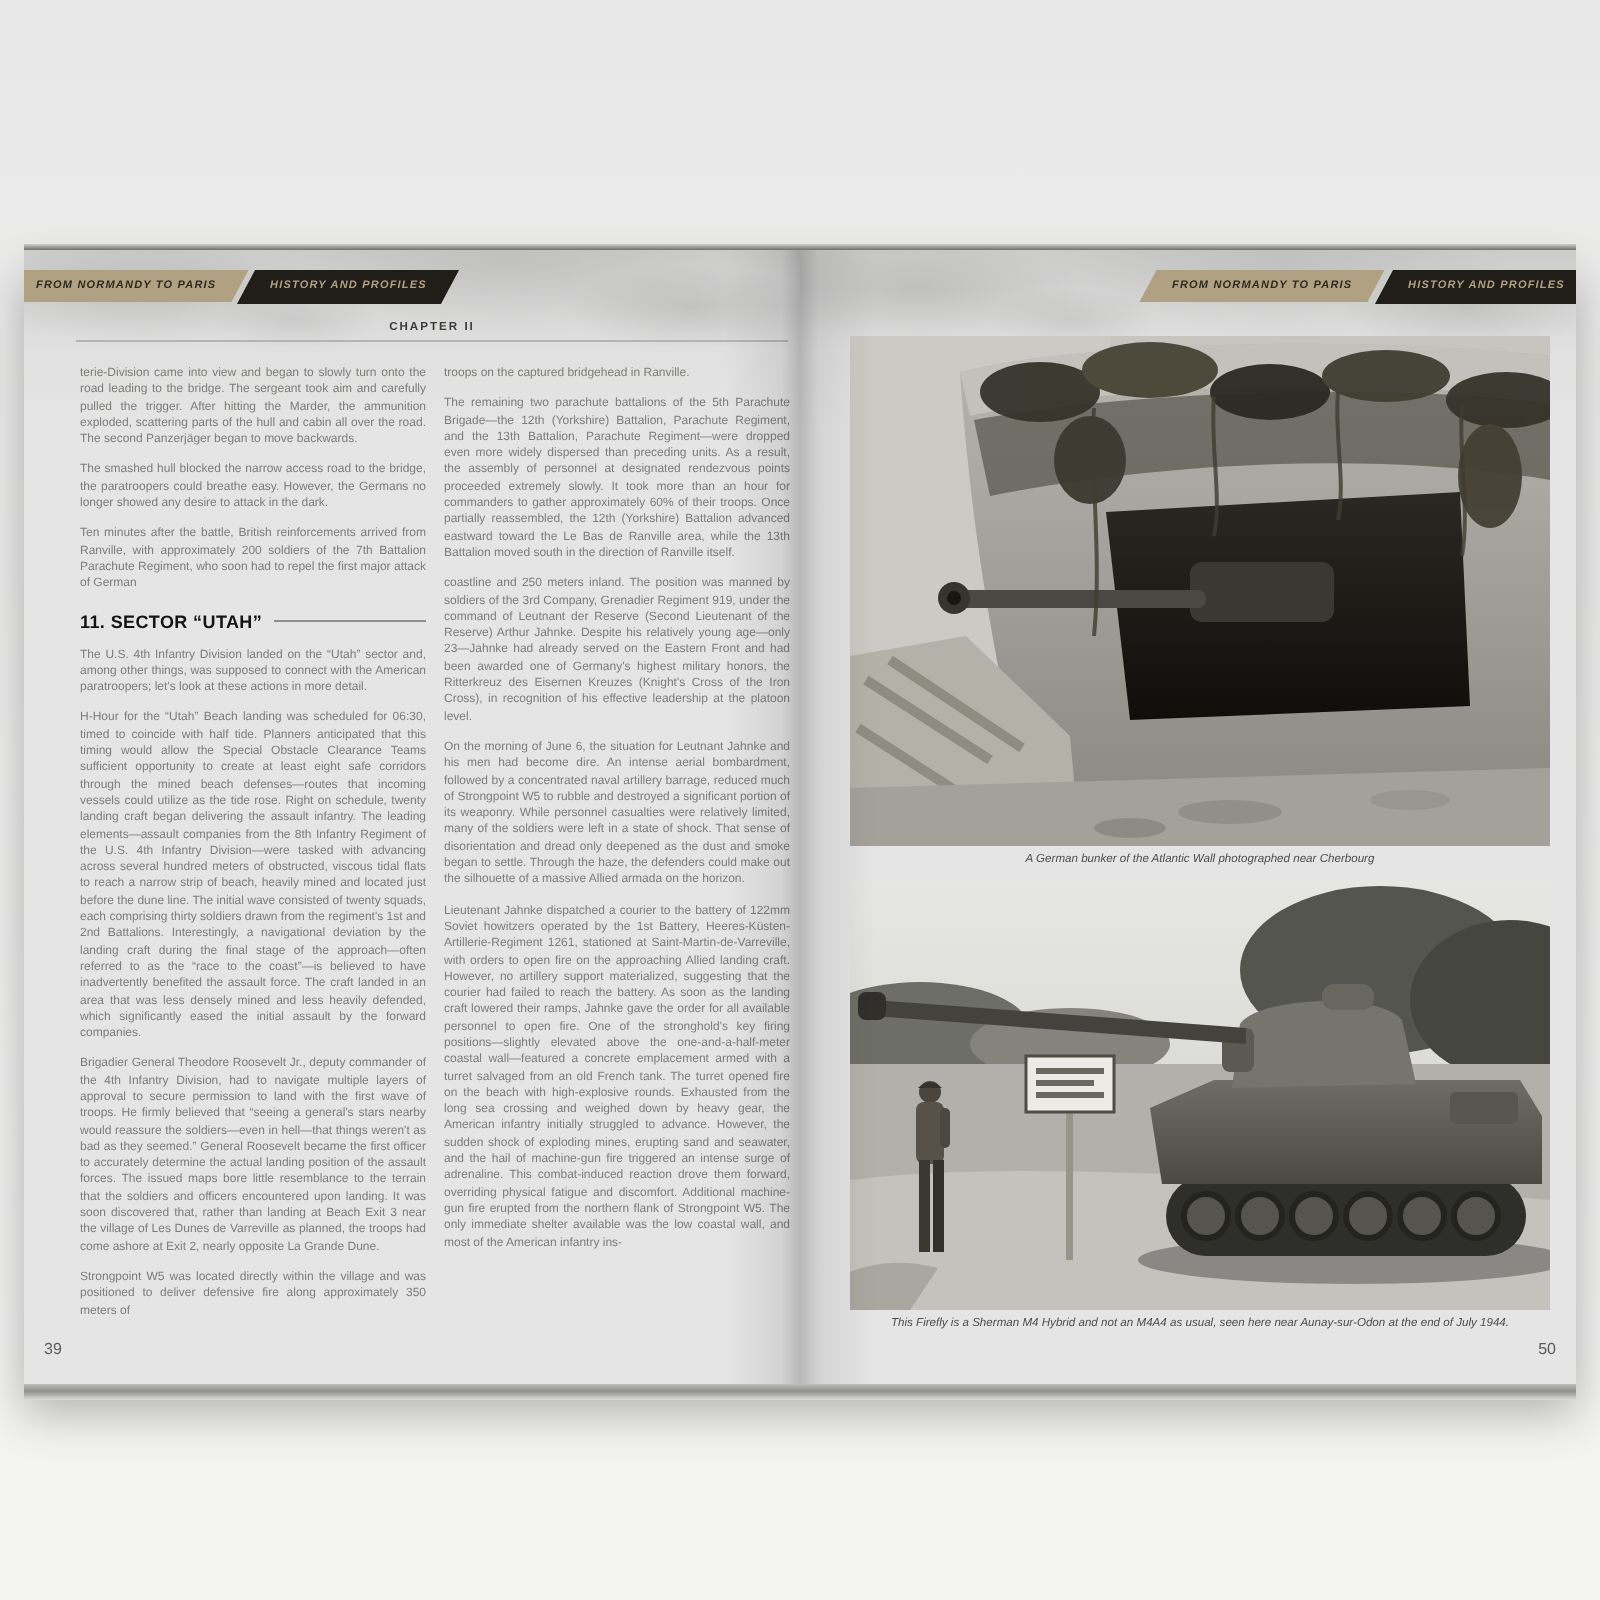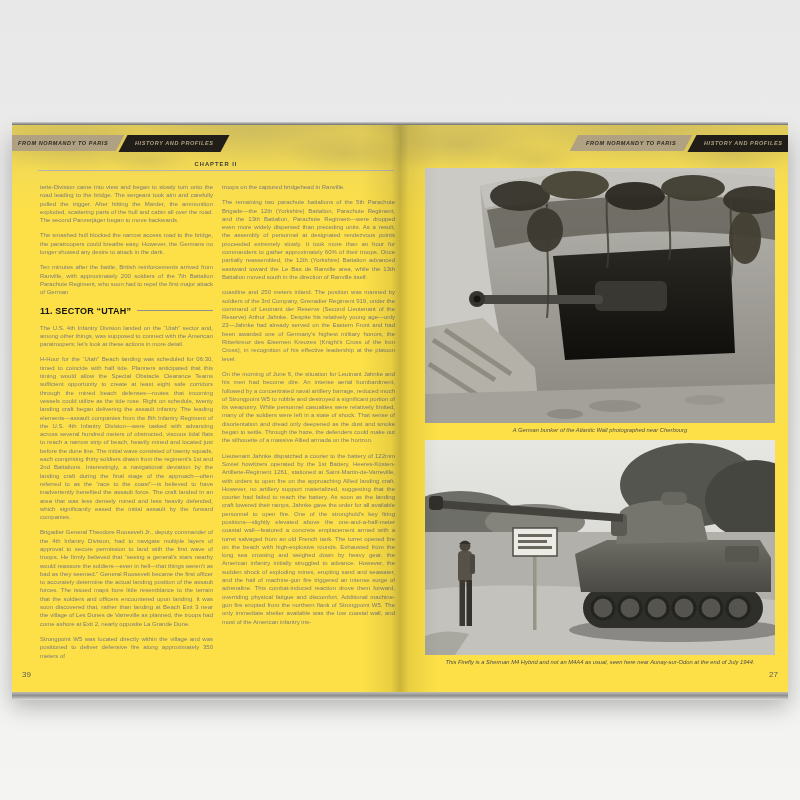--- a/index.html
+++ b/index.html
@@ -15,21 +15,21 @@
     background:#fbfbf9;
   }
   .spread::before{ 
     content:"";position:absolute;left:0;right:0;top:-3px;height:3px;
     background:linear-gradient(to bottom,#cfcfcd,#6f6f6d);z-index:6;
   }
   .spread::after{ 
     content:"";position:absolute;left:0;right:0;bottom:-8px;height:8px;
     background:linear-gradient(to bottom,#bdbdbb,#8f8f8d 45%,#dededc);z-index:6;
   }
-  .page{position:relative;width:388px;height:567px;background:#fde047;overflow:hidden;}
+  .page{position:relative;width:388px;height:567px;background:#e5e5e5;overflow:hidden;}
   .page::before{ 
     content:"";position:absolute;left:0;right:0;top:0;height:90px;pointer-events:none;z-index:0;
     background:
       radial-gradient(ellipse 120px 38px at 15% 22%, rgba(110,110,108,.20), transparent 70%),
       radial-gradient(ellipse 170px 48px at 62% 8%, rgba(120,120,118,.16), transparent 70%),
       radial-gradient(ellipse 90px 30px at 86% 32%, rgba(100,100,98,.18), transparent 70%),
       radial-gradient(ellipse 60px 22px at 35% 38%, rgba(105,105,103,.14), transparent 70%),
       linear-gradient(to bottom, rgba(140,140,138,.28), rgba(180,180,178,.10) 55%, rgba(255,255,255,0));
   }
   .gutter{
@@ -224,15 +224,15 @@
         <path d="M34,104 Q40,98 46,104 Z" fill="#353128"></path>
         <rect x="33" y="111" width="14" height="31" rx="4" fill="#56524a"></rect>
         <rect x="34.5" y="140" width="5.5" height="46" fill="#3b3832"></rect>
         <rect x="41.5" y="140" width="5.5" height="46" fill="#34312b"></rect>
         <rect x="45" y="114" width="5" height="20" rx="2.5" fill="#4c483f"></rect>
         <path d="M0,196 Q20,188 44,194 L30,215 L0,215 Z" fill="#a8a7a0"></path>
       </svg>
       <div class="caption">This Firefly is a Sherman M4 Hybrid and not an M4A4 as usual, seen here near Aunay-sur-Odon at the end of July 1944.</div>
     </div>
 
-    <div class="pagenum pn-right">27</div>
+    <div class="pagenum pn-right">50</div>
   </div>
 </div>
 
 </body></html>

